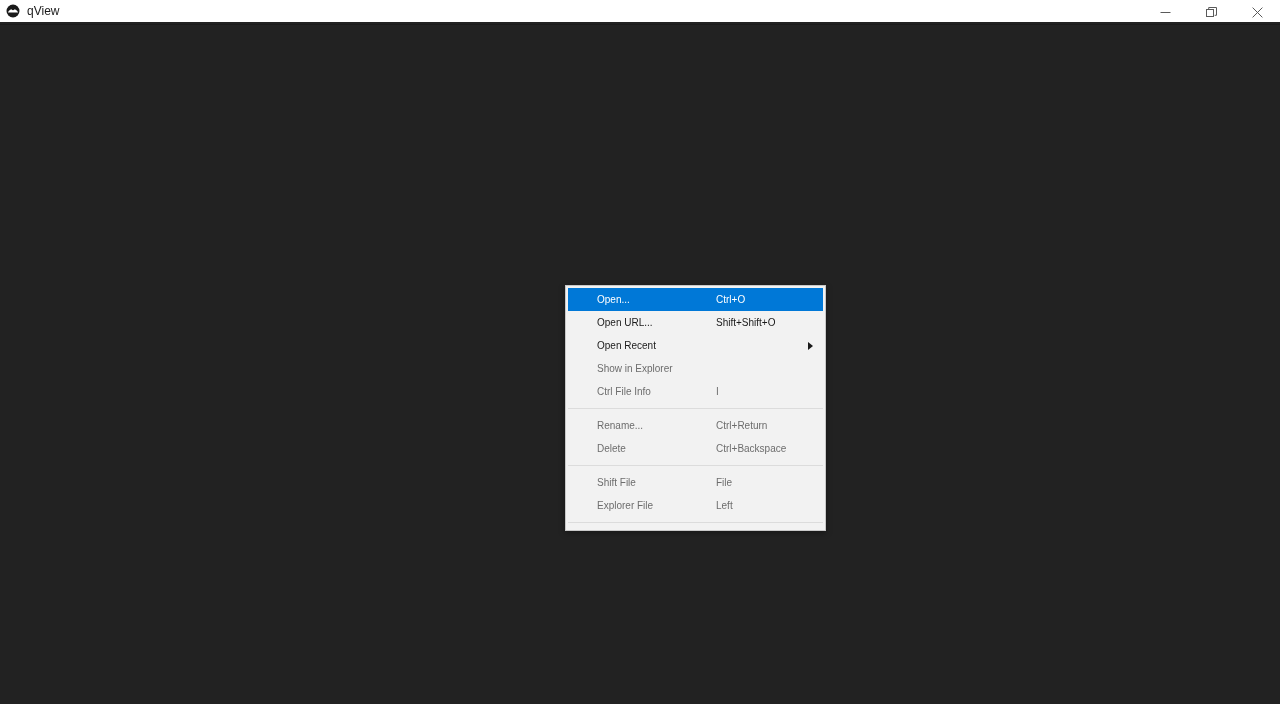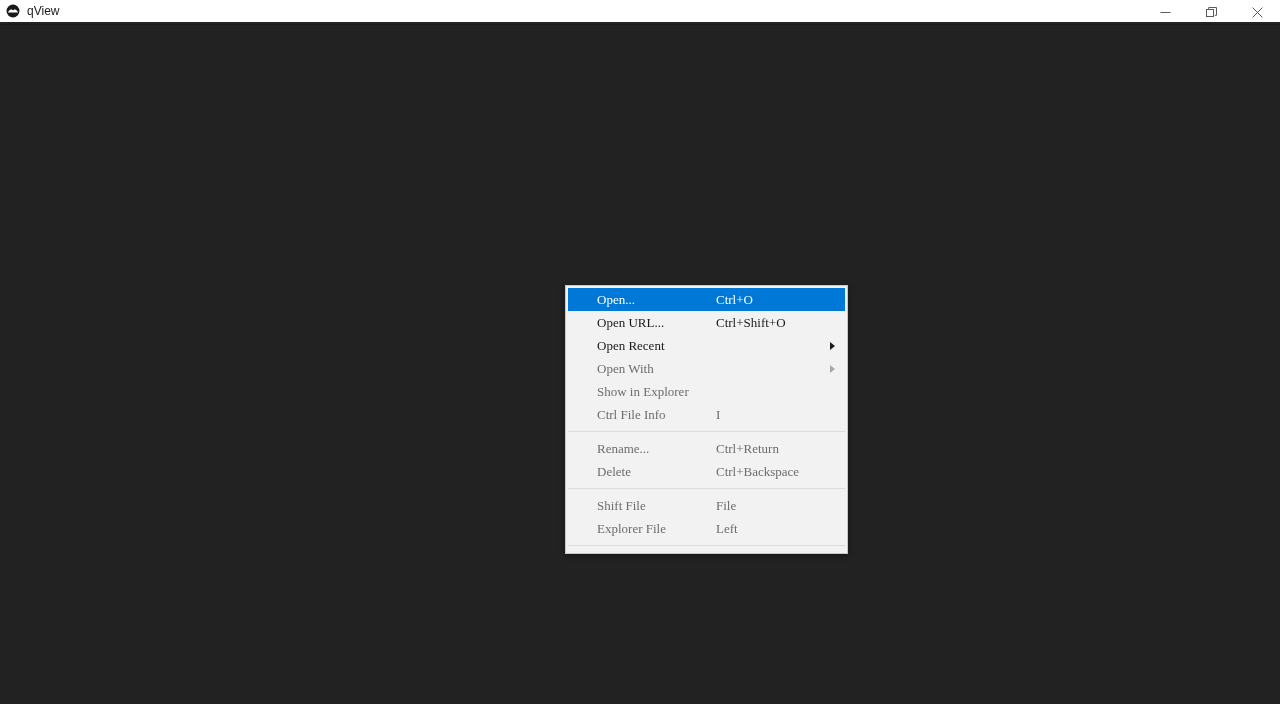--- a/index.html
+++ b/index.html
@@ -78,28 +78,27 @@
     width: 1280px;
     height: 679px;
     background: #222222;
   }
 
   
   #context-menu {
     position: absolute;
     left: 565px;
     top: 285px;
-    width: 283px;
+    width: 261px;
     background: #f2f2f2;
     border: 1px solid #c8c8c8;
     box-sizing: border-box;
     padding: 2px 0 2px 0;
     box-shadow: 0 2px 6px rgba(0,0,0,0.35);
-    font-size: 13px;
-    font-family: Liberation Serif, serif;
+    font-size: 10px;
   }
   .menu-section { display: block; }
   .menu-item {
     position: relative;
     height: 23px;
     display: flex;
     align-items: center;
     box-sizing: border-box;
     margin: 0 2px;
     padding: 0 0 0 29px;
@@ -179,31 +178,27 @@
 <div id="canvas"></div>
 
 <div id="context-menu" style="background: rgb(242, 242, 242); border-color: rgb(200, 200, 200);">
     <div class="menu-section">
       <div class="menu-item highlight" style="background: rgb(0, 120, 215);">
         <span class="label">Open...</span>
         <span class="shortcut">Ctrl+O</span>
       </div>
       <div class="menu-item">
         <span class="label">Open URL...</span>
-        <span class="shortcut">Ctrl+Shift+O</span>
+        <span class="shortcut">Shift+Shift+O</span>
       </div>
       <div class="menu-item">
         <span class="label">Open Recent</span>
         <span class="arrow"></span>
       </div>
       <div class="menu-item disabled">
-        <span class="label">Open With</span>
-        <span class="arrow"></span>
-      </div>
-      <div class="menu-item disabled">
         <span class="label">Show in Explorer</span>
       </div>
       <div class="menu-item disabled">
         <span class="label">Ctrl File Info</span>
         <span class="shortcut">I</span>
       </div>
     </div>
     <div class="menu-separator"></div>
     <div class="menu-section">
       <div class="menu-item disabled">

